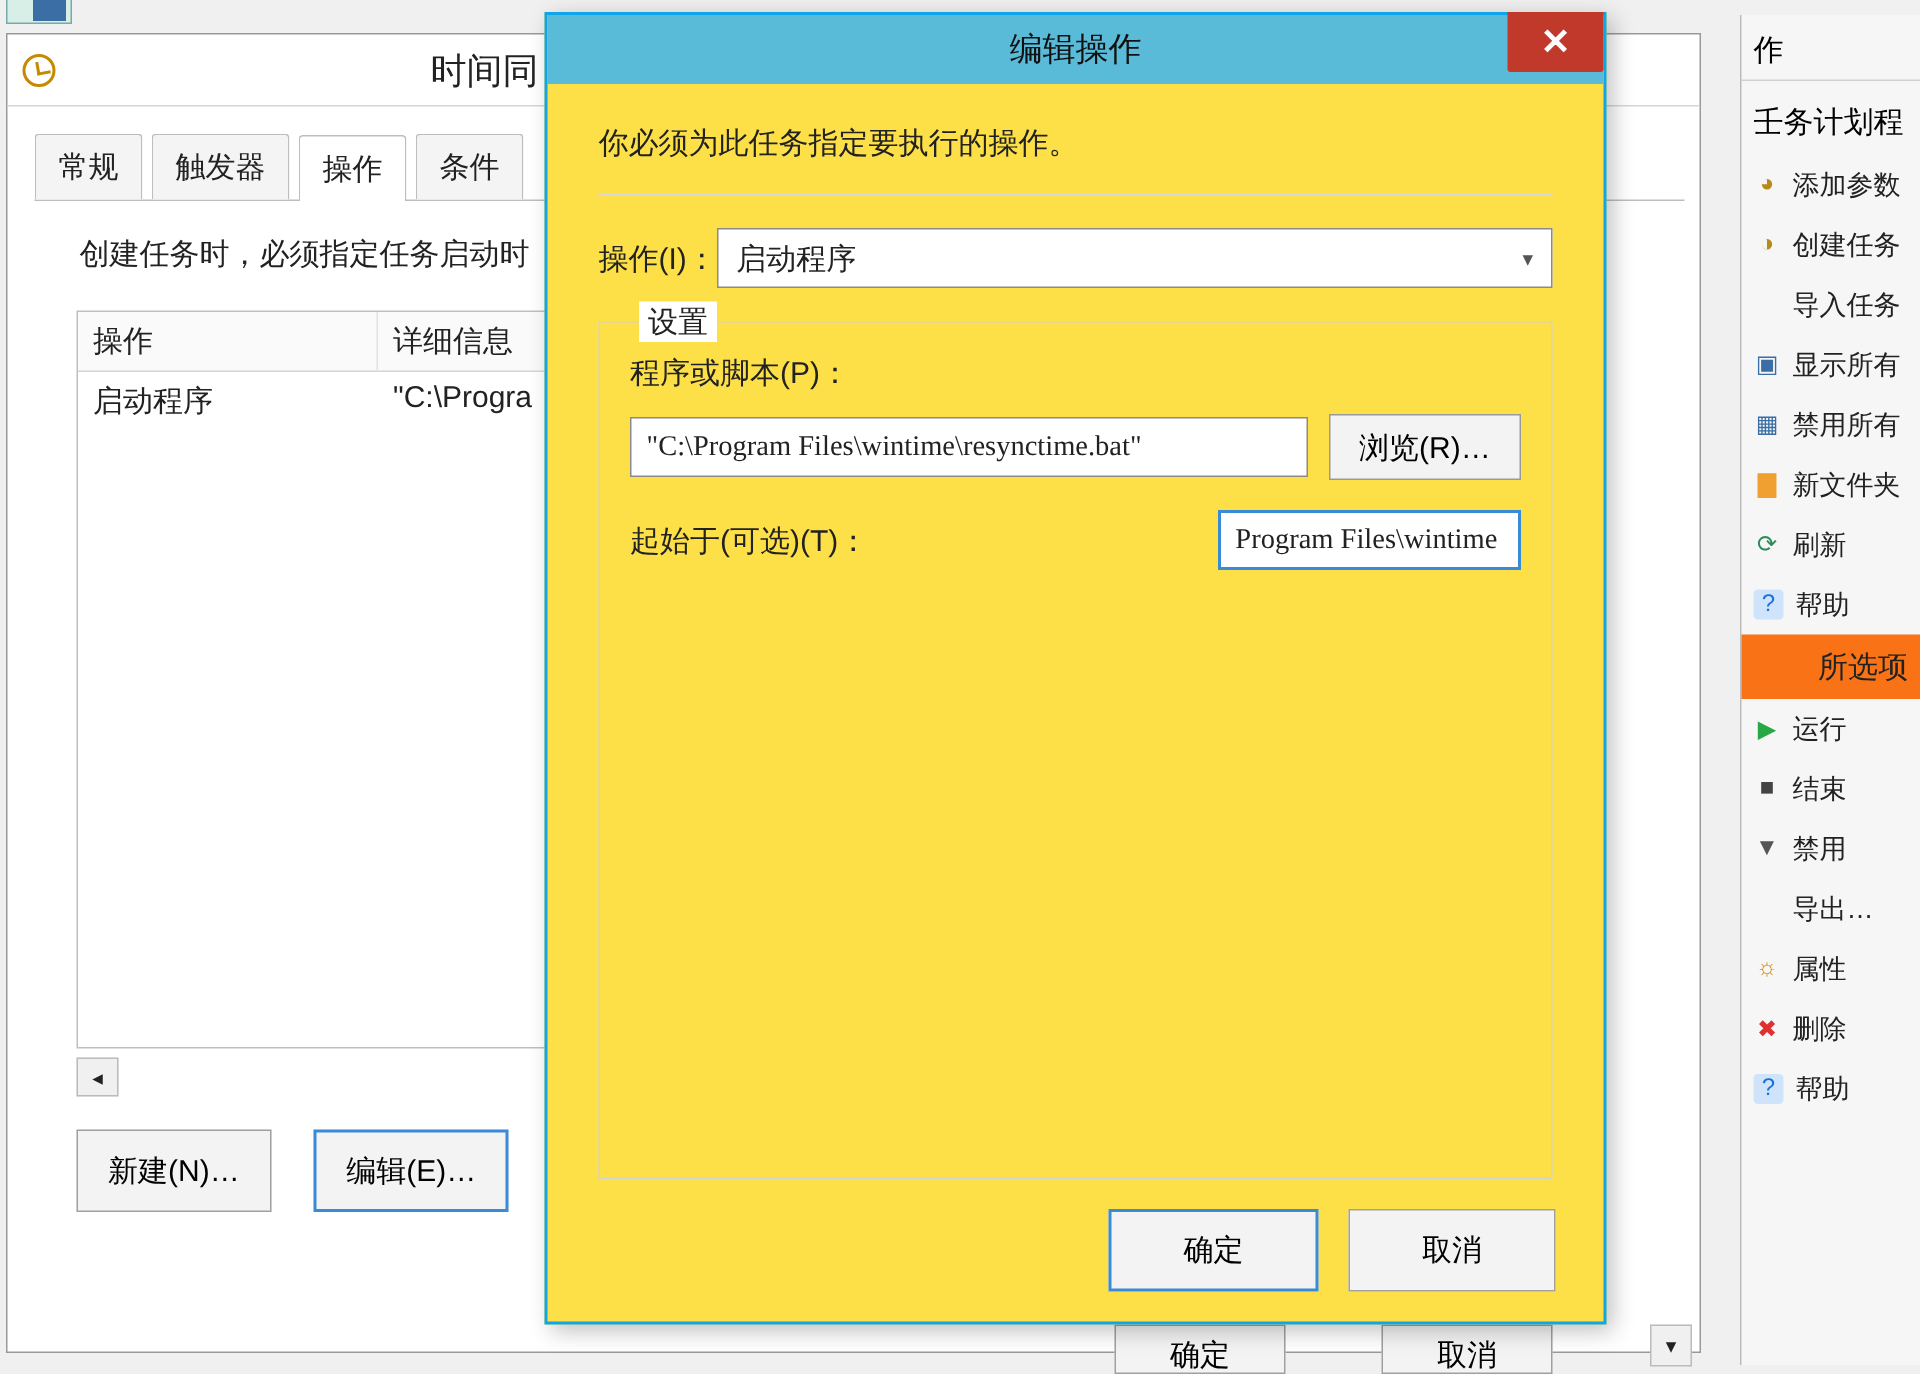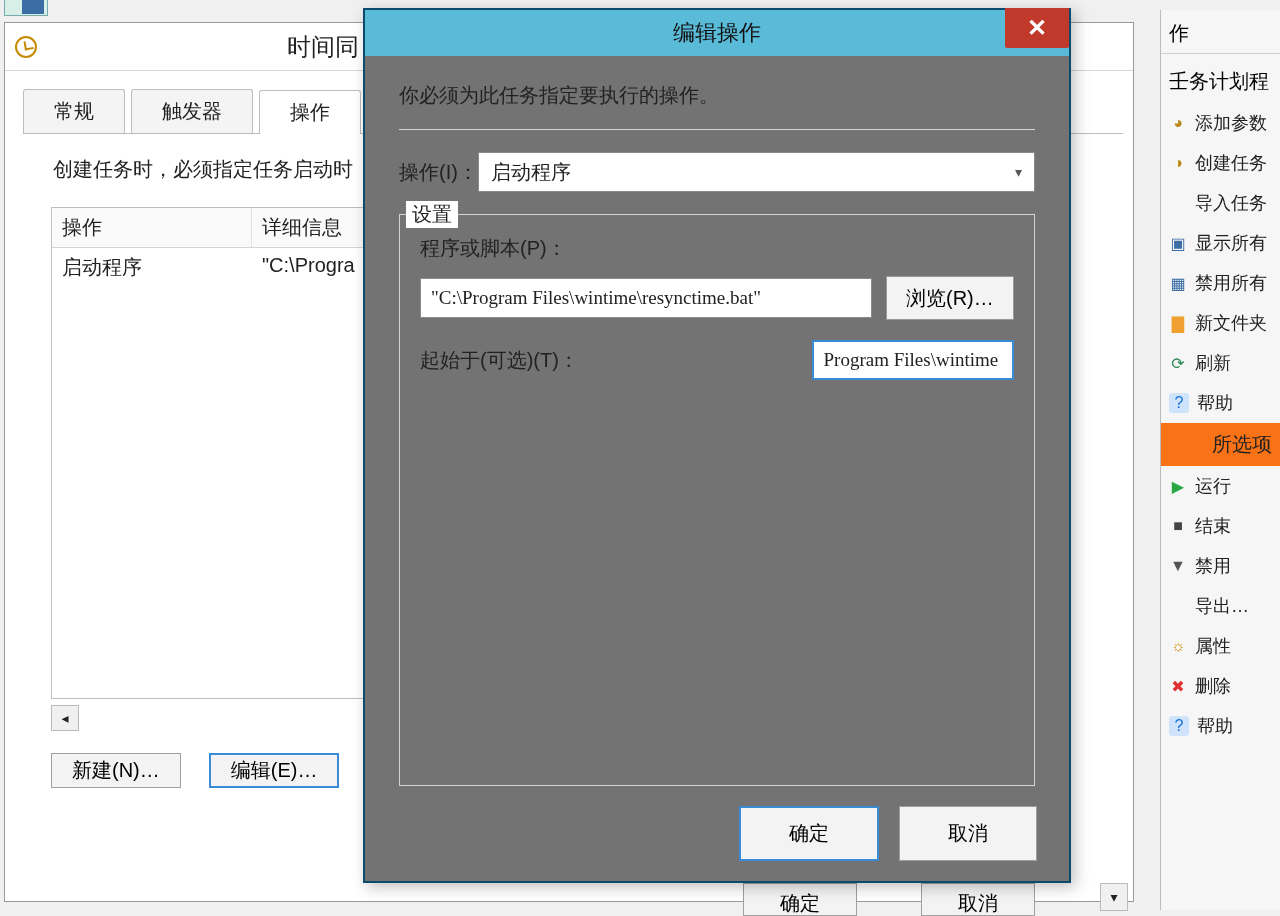--- a/index.html
+++ b/index.html
@@ -15,58 +15,58 @@
   .ic-clock { color:#b88a1a;} .ic-play{color:#28a745;} .ic-stop{color:#444;} .ic-down{color:#555;} .ic-folder{color:#f0a030;} .ic-display{color:#3a6ea5;} .ic-lock{color:#3a6ea5;} .ic-refresh{color:#2e8b57;} .ic-help{color:#1a71d8;background:#cfe4fa;border-radius:3px;width:20px;height:20px;} .ic-prop{color:#d48b00;} .ic-del{color:#e03030;} .ic-export{color:#333;}
 
   
   .bg-parent { position: absolute; left: 4px; top: 22px; width: 1130px; height: 880px; background: #fff; border: 1px solid #999; }
   .bg-parent-titlebar { height: 48px; display: flex; align-items: center; padding-left: 10px; gap: 10px; border-bottom: 1px solid #d6d6d6; }
   .bg-parent-titlebar .clock-icon { width: 22px; height: 22px; border: 2px solid #c58a00; border-radius: 50%; position: relative; }
   .bg-parent-titlebar .clock-icon::after { content: ""; position: absolute; left: 50%; top: 50%; width: 7px; height: 7px; border-left: 2px solid #c58a00; border-bottom: 2px solid #c58a00; transform: translate(-20%,-70%) rotate(-10deg); }
   .bg-parent-title { font-size: 24px; margin-left: 240px; }
   .bg-parent-body { padding: 18px 10px 10px 18px; }
   .tab-row { display: flex; gap: 6px; align-items: flex-end; border-bottom: 1px solid #bdbdbd; }
-  .tab { padding: 8px 30px; font-size: 20px; border: 1px solid #bdbdbd; border-bottom: none; background: #f4f4f4; border-radius: 3px 3px 0 0; cursor: pointer; }
+  .tab { padding: 8px 15px; font-size: 20px; border: 1px solid #bdbdbd; border-bottom: none; background: #f4f4f4; border-radius: 3px 3px 0 0; cursor: pointer; }
   .tab.active { background: #fff; position: relative; top: 1px; }
   .instructions-line { padding: 22px 6px 18px 30px; font-size: 20px; }
   .small-table { margin: 6px 0 0 28px; width: 330px; border: 1px solid #bfbfbf; }
   .small-table-head { display: flex; background: #fafafa; border-bottom: 1px solid #d5d5d5; font-size: 20px; }
   .small-table-head > div { padding: 6px 10px; }
   .col-action-h { width: 200px; border-right: 1px solid #e2e2e2; }
   .col-detail-h { flex: 1; }
   .small-table-row { display: flex; font-size: 20px; }
   .small-table-row > div { padding: 6px 10px; }
   .col-action { width: 200px; }
   .col-detail { flex: 1; white-space: nowrap; overflow: hidden; }
   .small-table-body { height: 450px; background: #fff; }
   .scroll-left-shim { margin: 6px 0 0 28px; width: 330px; }
   .scroll-left { width: 28px; height: 26px; border: 1px solid #bbb; background: #f0f0f0; display:flex; align-items:center; justify-content:center; font-size:14px; cursor:pointer;}
   .parent-btn-row { margin: 22px 0 0 28px; display:flex; gap: 28px; }
-  .win-btn { padding: 2px 20px; font-size: 20px; background: #f3f3f3; border: 1px solid #a0a0a0; cursor:pointer; }
+  .win-btn { padding: 12px 20px; font-size: 20px; background: #f3f3f3; border: 1px solid #a0a0a0; cursor:pointer; }
   .win-btn.primary-outline { border: 2px solid #3a8bd6; }
 
   
   .under-okcancel { position: absolute; left: 743px; top: 883px; display:flex; gap:64px; }
   .under-okcancel .win-btn { padding: 6px 36px 0 36px; height: 33px; overflow:hidden; }
   .under-scroll-down { position:absolute; left:1100px; top:883px; width:28px; height:28px; border:1px solid #bbb; background:#f0f0f0; display:flex;align-items:center;justify-content:center;font-size:14px; cursor:pointer;}
 
   
-  .modal { position: absolute; left: 363px; top: 8px; width: 708px; height: 875px; border: 2px solid #0c4a6e; background: #737373; box-shadow: 4px 4px 14px rgba(0,0,0,0.25); }
+  .modal { position: absolute; left: 363px; top: 8px; width: 708px; height: 875px; border: 2px solid #0ea5e9; background: #fde047; box-shadow: 4px 4px 14px rgba(0,0,0,0.25); }
   .modal-titlebar { height: 46px; background: #5abbd9; display:flex; align-items:center; justify-content:center; position:relative; }
   .modal-title { font-size: 22px; color: #111; }
   .modal-close { position:absolute; right:0; top:-2px; width: 64px; height: 40px; background:#c0392b; color:#fff; display:flex; align-items:center; justify-content:center; font-size: 24px; font-weight:bold; cursor:pointer; border-bottom-left-radius:2px; border-bottom-right-radius:2px; }
   .modal-body { padding: 26px 34px 10px 34px; }
   .modal-instruction { font-size: 20px; margin-bottom: 20px; }
   .hr { border: none; border-top: 1px solid #d8d8d8; margin-bottom: 22px; }
   .form-row { display:flex; align-items:center; margin-bottom: 22px; }
   .form-label { font-size: 20px; white-space: nowrap; }
   .select { flex:1; height:40px; border:1px solid #8a8a8a; background:#fff; display:flex; align-items:center; justify-content:space-between; padding: 0 12px; font-size:20px; cursor:pointer; }
   .select-caret { font-size: 14px; color:#555; }
   .groupbox { border:1px solid #d3d3d3; padding: 20px 20px 26px 20px; position:relative; height: 572px; }
-  .groupbox-title { position:absolute; top:-14px; left:6px; padding:0 6px; background:#fff; font-size:20px; }
+  .groupbox-title { position:absolute; top:-14px; left:26px; padding:0 6px; background:#fff; font-size:20px; }
   .gb-row { display:flex; align-items:center; gap: 14px; margin-bottom: 20px; }
   .gb-label { font-size: 20px; width: 440px; }
   .txt-input { height: 40px; border: 1px solid #8a8a8a; background:#fff; padding: 0 10px; font-size: 19px; display:flex; align-items:center; font-family: "Times New Roman", Georgia, serif; overflow:hidden; white-space:nowrap; }
   .txt-input.focused { border: 2px solid #3a8bd6; }
   .program-row .txt-input { width: 526px; }
   .browse-btn { width: 150px; height: 44px; border: 1px solid #9a9a9a; background:#f3f3f3; font-size:20px; cursor:pointer; }
   .narrow-input { width: 232px; }
   .bottom-btn-row { position:absolute; right: 32px; bottom: 20px; display:flex; gap:20px; }
   .modal .win-btn { padding: 12px 48px; font-size: 20px; }
   .modal .win-btn.ok { border: 2px solid #3a8bd6; }

